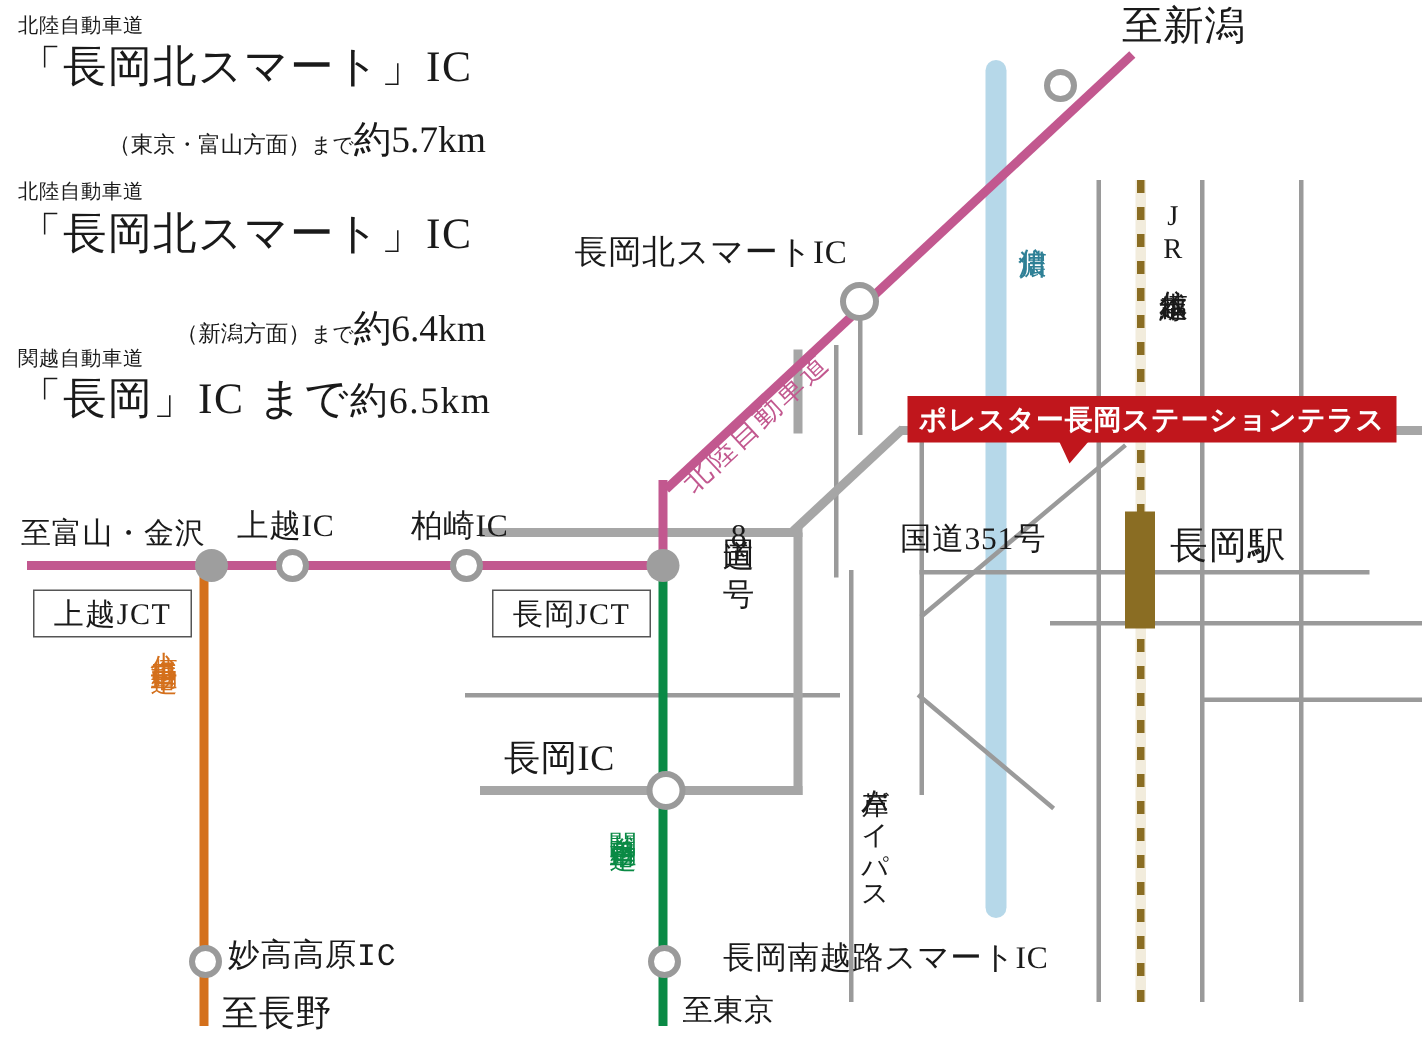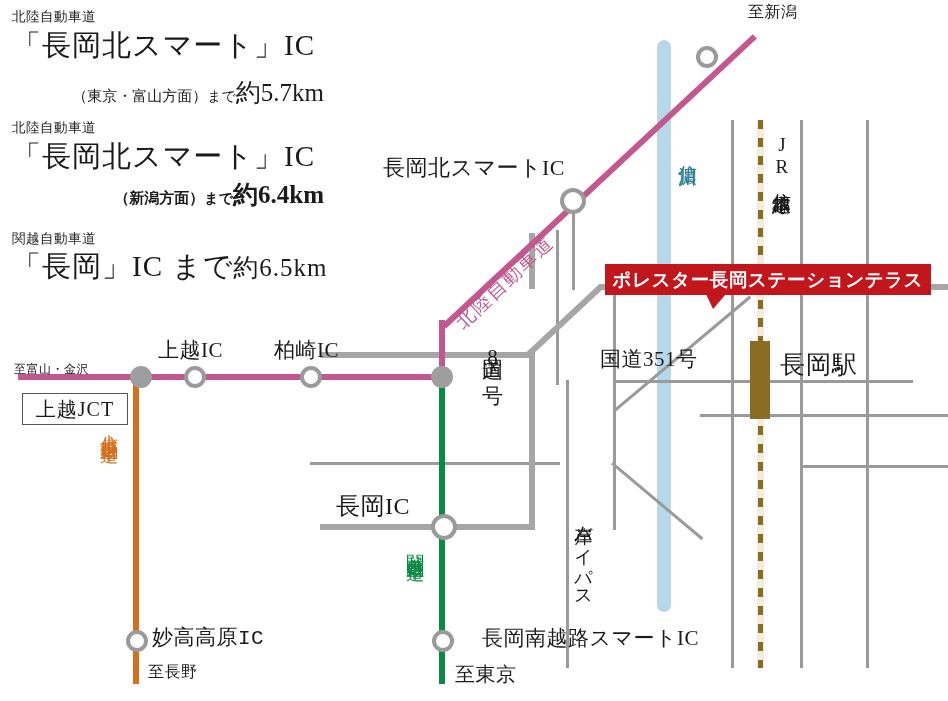--- a/index.html
+++ b/index.html
@@ -67,21 +67,21 @@
   <div class="info-block">
 
     <div class="info-item info-road" style="top:10px;">北陸自動車道</div>
     <div class="info-item info-main" style="top:29px;">「長岡北スマート」IC</div>
     <div class="info-item info-dist" style="top:76px;left:34px;width:290px;">
       <span class="dir">（東京・富山方面）</span><span class="made">まで</span><span class="km">約</span><span class="km">5.7km</span>
     </div>
 
     <div class="info-item info-road" style="top:121px;">北陸自動車道</div>
     <div class="info-item info-main" style="top:140px;">「長岡北スマート」IC</div>
-    <div class="info-item info-dist" style="top:178px;left:34px;width:290px;font-weight:bold;">
+    <div class="info-item info-dist" style="top:202px;left:34px;width:290px;">
       <span class="dir">（新潟方面）</span><span class="made">まで</span><span class="km">約</span><span class="km">6.4km</span>
     </div>
 
     <div class="info-item info-road" style="top:232px;">関越自動車道</div>
     <div class="info-item info-main" style="top:250px;width:320px;">
       <span>「長岡」IC</span><span class="made" style="font-size:14px;">&nbsp;&nbsp;</span><span class="made">まで</span><span class="km" style="font-size:25px;">約</span><span class="km" style="font-size:25px;">6.5km</span>
     </div>
   </div>
 
   <div class="seg river" style="left:657px;top:40px;width:14px;height:572px;border-radius:7px;"></div>
@@ -133,39 +133,40 @@
   <div class="seg joshin" style="left:133px;top:377px;width:6px;height:307px;"></div>
   <div class="vlbl" style="left:100px;top:420px;font-size:18px;color:#d4701c;letter-spacing:2px;">上信越自動車道</div>
 
   <div class="seg kanetsu" style="left:439px;top:377px;width:6px;height:307px;"></div>
   <div class="vlbl" style="left:406px;top:540px;font-size:18px;color:#0a8a45;letter-spacing:2px;">関越自動車道</div>
 
   <div class="circ jct-dot" style="left:130px;top:366px;width:22px;height:22px;"></div>
   <div class="circ jct-dot" style="left:431px;top:366px;width:22px;height:22px;"></div>
 
   <div class="jctbox" style="left:22px;top:393px;width:104px;height:30px;">上越JCT</div>
+  <div class="jctbox" style="left:328px;top:393px;width:104px;height:30px;">長岡JCT</div>
 
   <div class="circ ic-open" style="left:696px;top:46px;width:22px;height:22px;"></div>
   <div class="circ ic-open" style="left:560px;top:188px;width:26px;height:26px;"></div>
   <div class="circ ic-open" style="left:184px;top:366px;width:22px;height:22px;"></div>
   <div class="circ ic-open" style="left:300px;top:366px;width:22px;height:22px;"></div>
   <div class="circ ic-open" style="left:431px;top:514px;width:26px;height:26px;"></div>
   <div class="circ ic-open" style="left:126px;top:630px;width:22px;height:22px;"></div>
   <div class="circ ic-open" style="left:432px;top:630px;width:22px;height:22px;"></div>
 
   <div class="lbl" style="left:383px;top:157px;font-size:22px;letter-spacing:.5px;">長岡北スマートIC</div>
   <div class="lbl" style="left:158px;top:340px;font-size:21px;letter-spacing:.5px;">上越IC</div>
   <div class="lbl" style="left:274px;top:340px;font-size:21px;letter-spacing:.5px;">柏崎IC</div>
   <div class="lbl" style="left:336px;top:494px;font-size:24px;letter-spacing:.5px;">長岡IC</div>
   <div class="lbl" style="left:152px;top:628px;font-size:21px;letter-spacing:.5px;font-family:Liberation Mono, monospace;">妙高高原IC</div>
   <div class="lbl" style="left:460px;top:628px;font-size:21px;letter-spacing:.5px;margin-left:22px;">長岡南越路スマートIC</div>
 
-  <div class="lbl" style="left:748px;top:4px;font-size:16px;letter-spacing:.5px;">至新潟</div>
-  <div class="lbl" style="left:14px;top:363px;font-size:12px;letter-spacing:.5px;">至富山・金沢</div>
-  <div class="lbl" style="left:148px;top:664px;font-size:16px;letter-spacing:.5px;">至長野</div>
+  <div class="lbl" style="left:748px;top:4px;font-size:27px;letter-spacing:.5px;">至新潟</div>
+  <div class="lbl" style="left:14px;top:346px;font-size:20px;letter-spacing:.5px;">至富山・金沢</div>
+  <div class="lbl" style="left:148px;top:664px;font-size:24px;letter-spacing:.5px;">至長野</div>
   <div class="lbl" style="left:455px;top:664px;font-size:20px;letter-spacing:.5px;">至東京</div>
 
   <div class="vlbl" style="left:481px;top:343px;font-size:21px;letter-spacing:1px;">国道8号</div>
   <div class="lbl" style="left:600px;top:349px;font-size:21px;letter-spacing:.5px;">国道351号</div>
   <div class="vlbl" style="left:574px;top:512px;font-size:18px;letter-spacing:1px;">左岸バイパス</div>
 
   <div class="banner" style="left:605px;top:264px;width:326px;height:31px;">ポレスター長岡ステーションテラス</div>
   <div class="banner-tail" style="left:706px;top:294px;"></div>
 
 </div>

